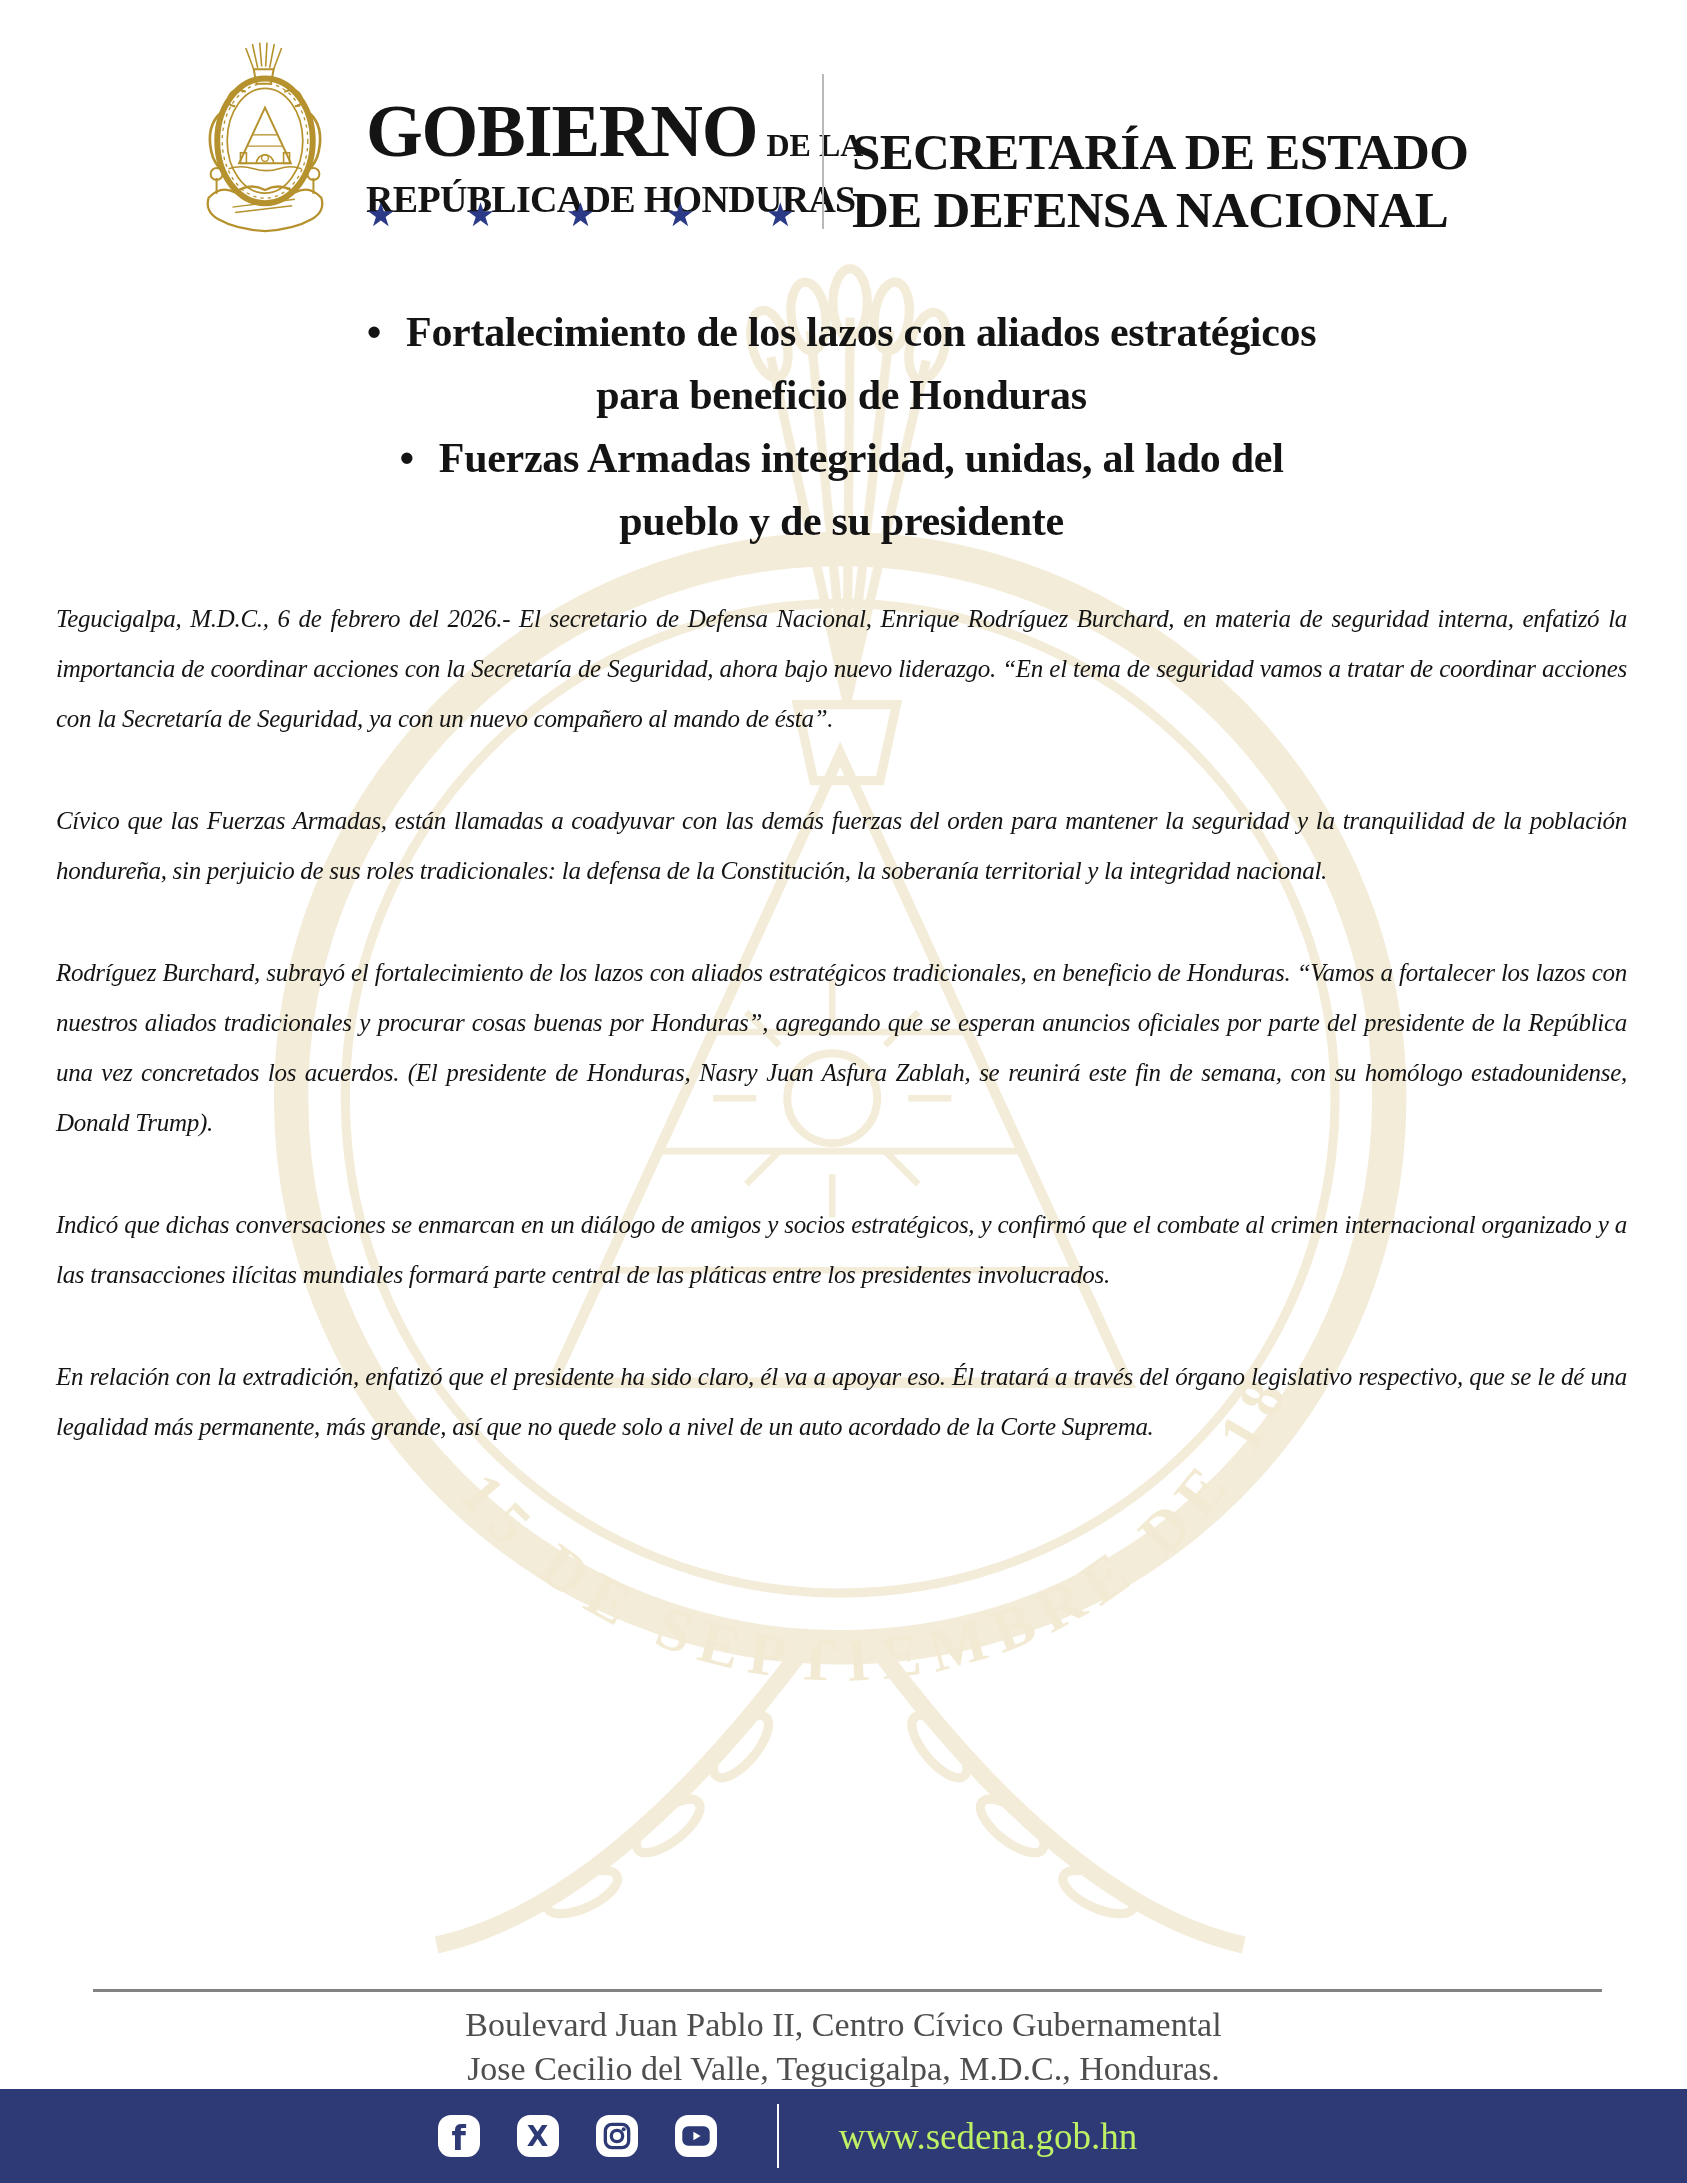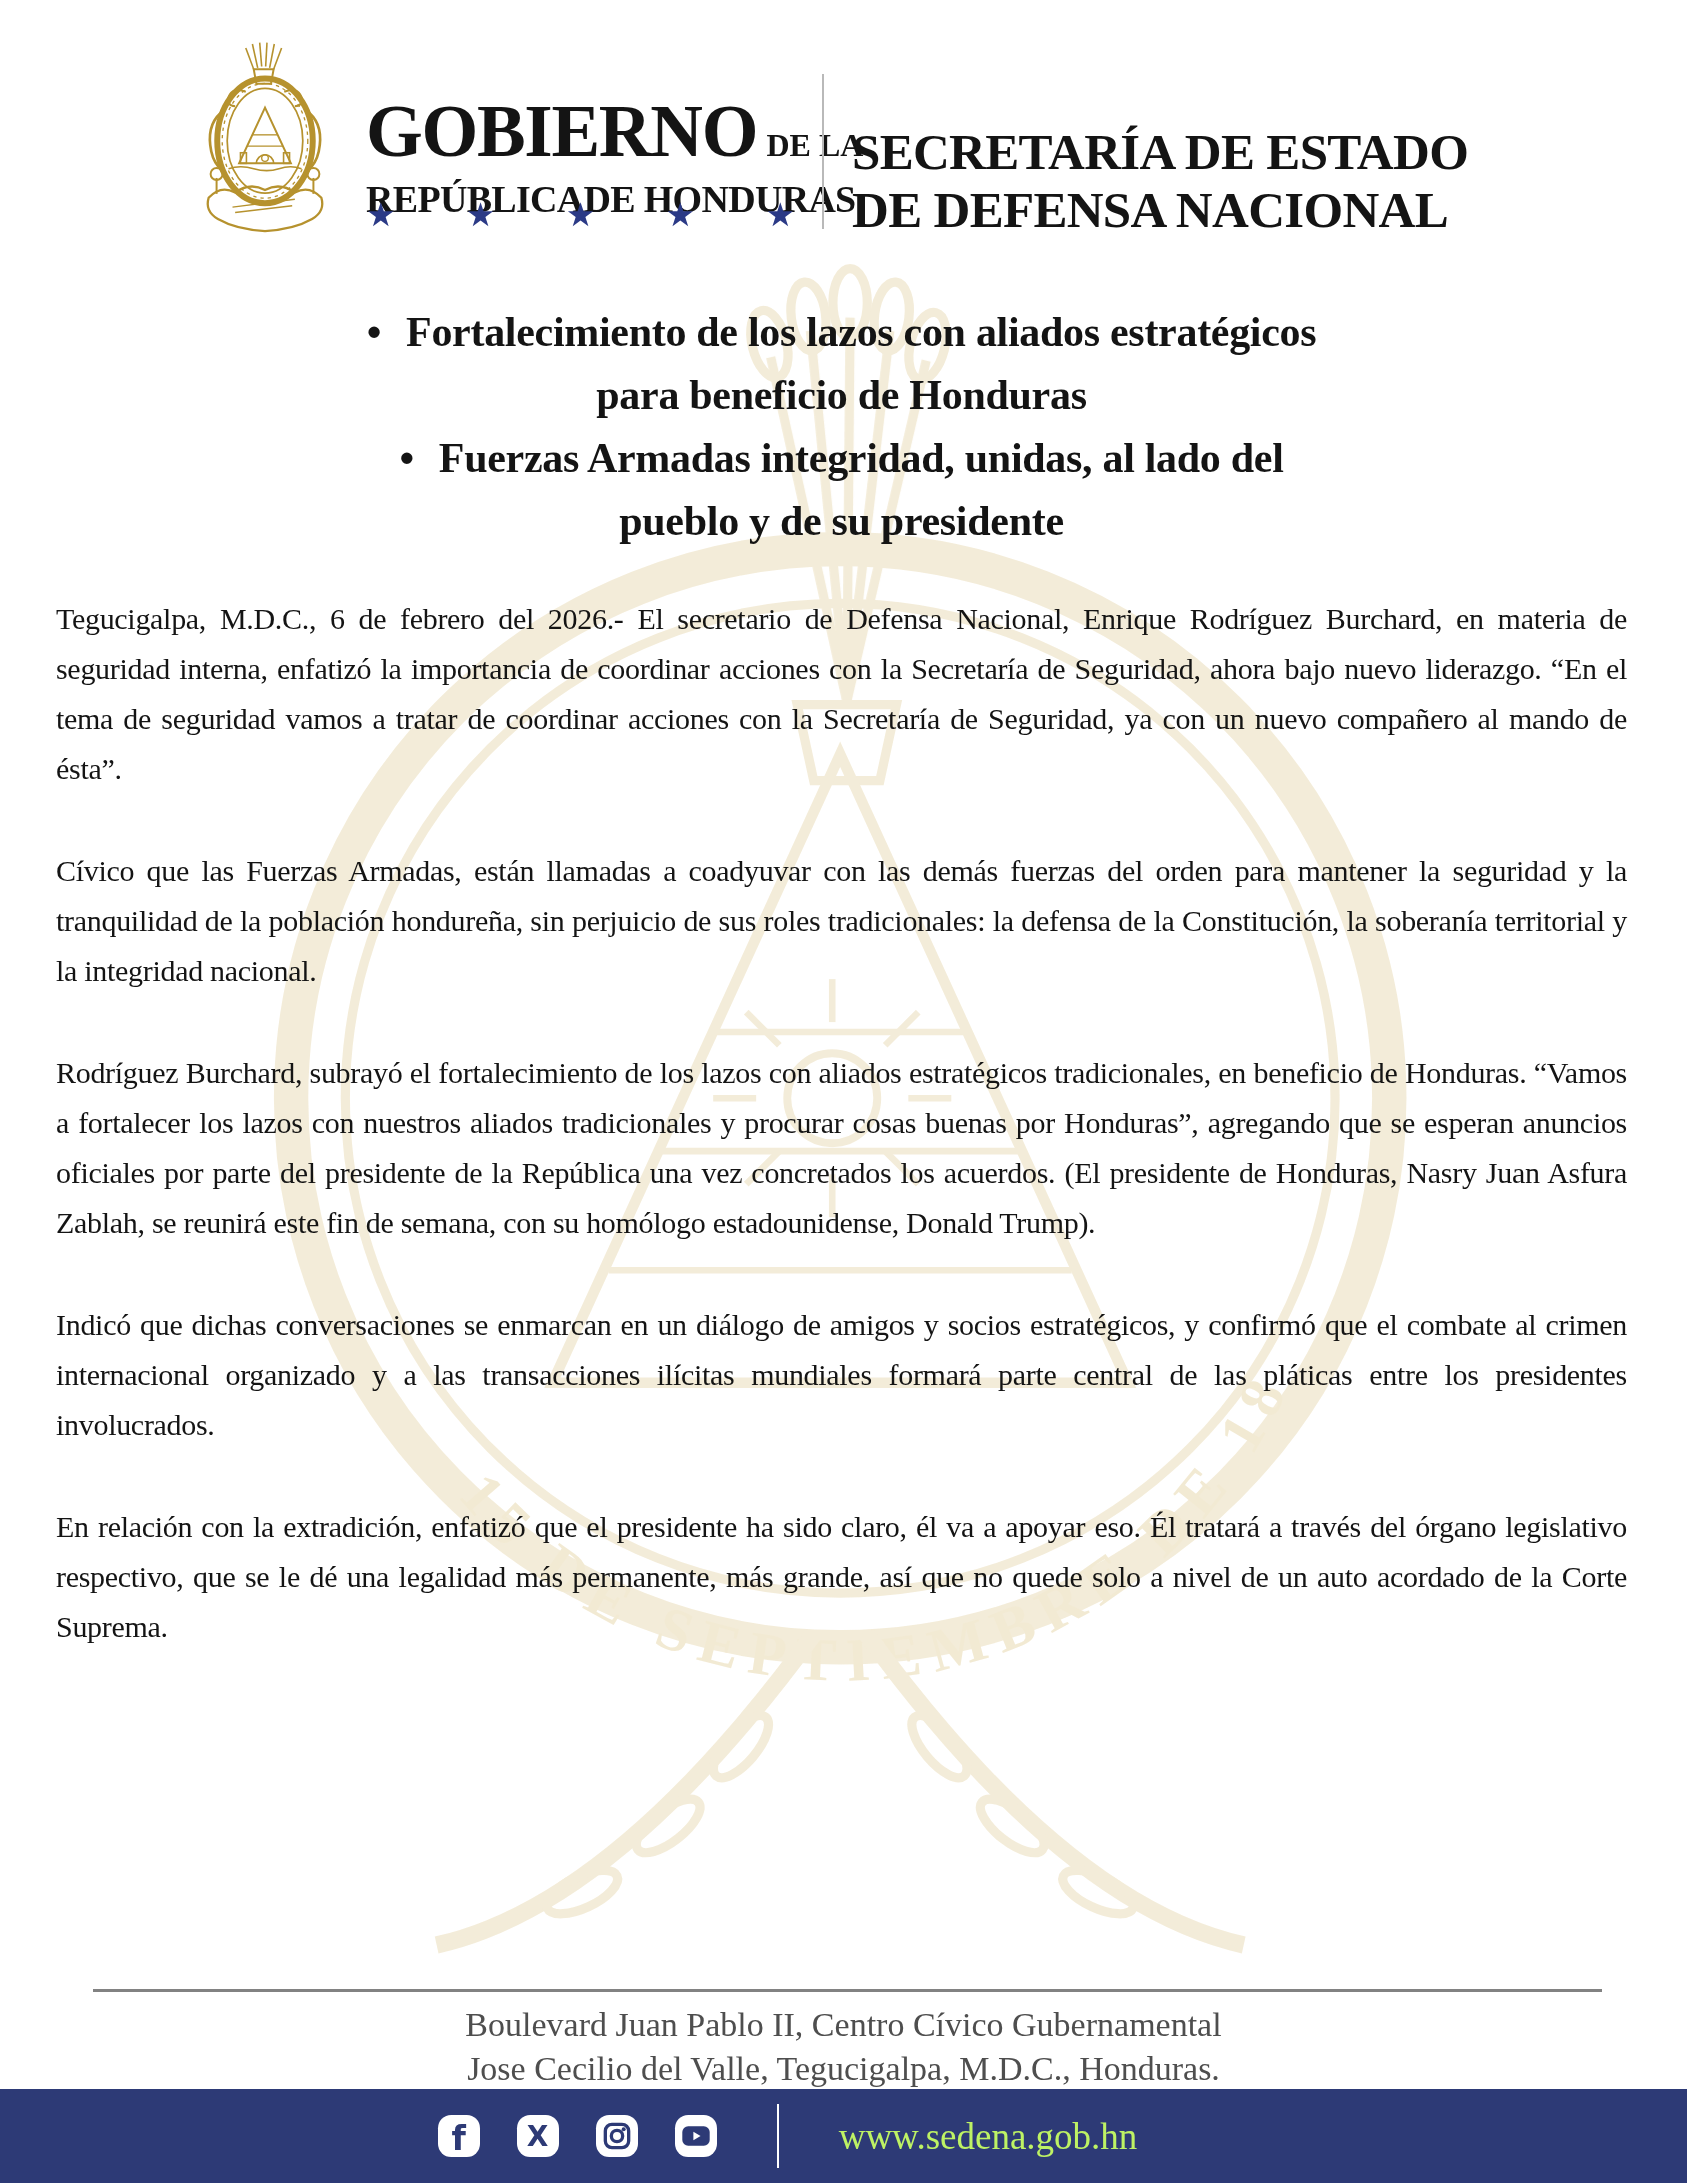--- a/index.html
+++ b/index.html
@@ -22,21 +22,21 @@
   .stars{position:absolute;left:366px;top:196px;width:429px;display:flex;justify-content:space-between;
          font-family:"DejaVu Sans",sans-serif;font-size:33px;color:#2B3A86;line-height:38px;}
   .hdr-divider{position:absolute;left:822px;top:74px;width:2px;height:155px;background:#b9b9b9;}
   .org-title{position:absolute;left:852px;top:123px;font-weight:bold;font-size:51px;line-height:58px;
              letter-spacing:-0.7px;white-space:nowrap;}
   
   .content{position:absolute;left:56px;top:301px;width:1571px;}
   .bullet-item{text-align:center;font-weight:bold;font-size:42px;line-height:63px;letter-spacing:-0.3px;}
   .bullet-item .dot{margin-right:25px;}
   .bullets{margin-bottom:41px;}
-  .body-par{margin:0 0 52px 0;font-size:30px;line-height:50px;text-align:justify;letter-spacing:-0.3px;}
+  .body-par{margin:0 0 52px 0;font-size:25px;line-height:50px;text-align:justify;letter-spacing:-0.3px;font-style:italic;}
   
   .foot-rule{position:absolute;left:93px;right:85px;top:1989px;height:2.6px;background:#828282;}
   .address{position:absolute;left:0;top:2003px;width:1687px;text-align:center;
            color:#4E4E4E;font-size:34px;line-height:44px;}
   .bluebar{position:absolute;left:0;top:2089px;width:1687px;height:94px;background:#2D3A76;}
   .bar-inner{position:absolute;left:0;top:0;width:100%;height:100%;display:flex;align-items:center;
              justify-content:center;transform:translateX(-56px);}
   .tiles{display:flex;gap:37px;}
   .tile{width:42px;height:42px;background:#ffffff;border-radius:13.2px;display:flex;align-items:center;
         justify-content:center;}

